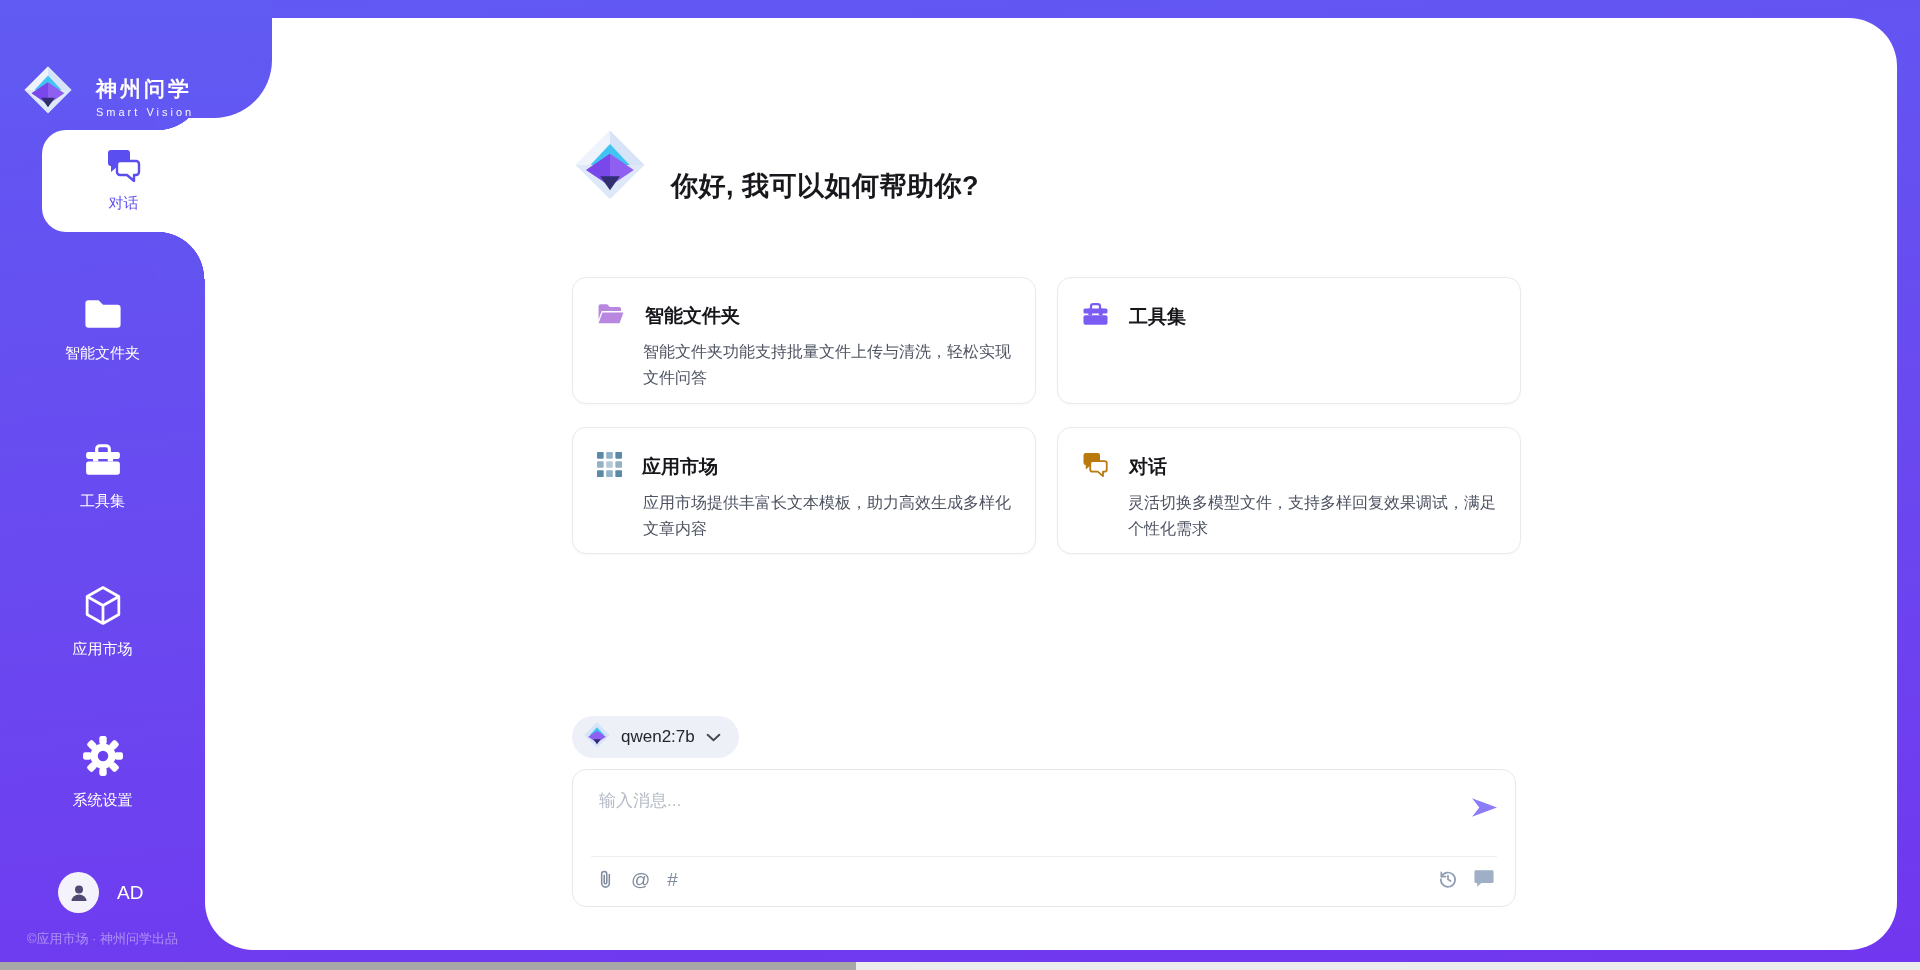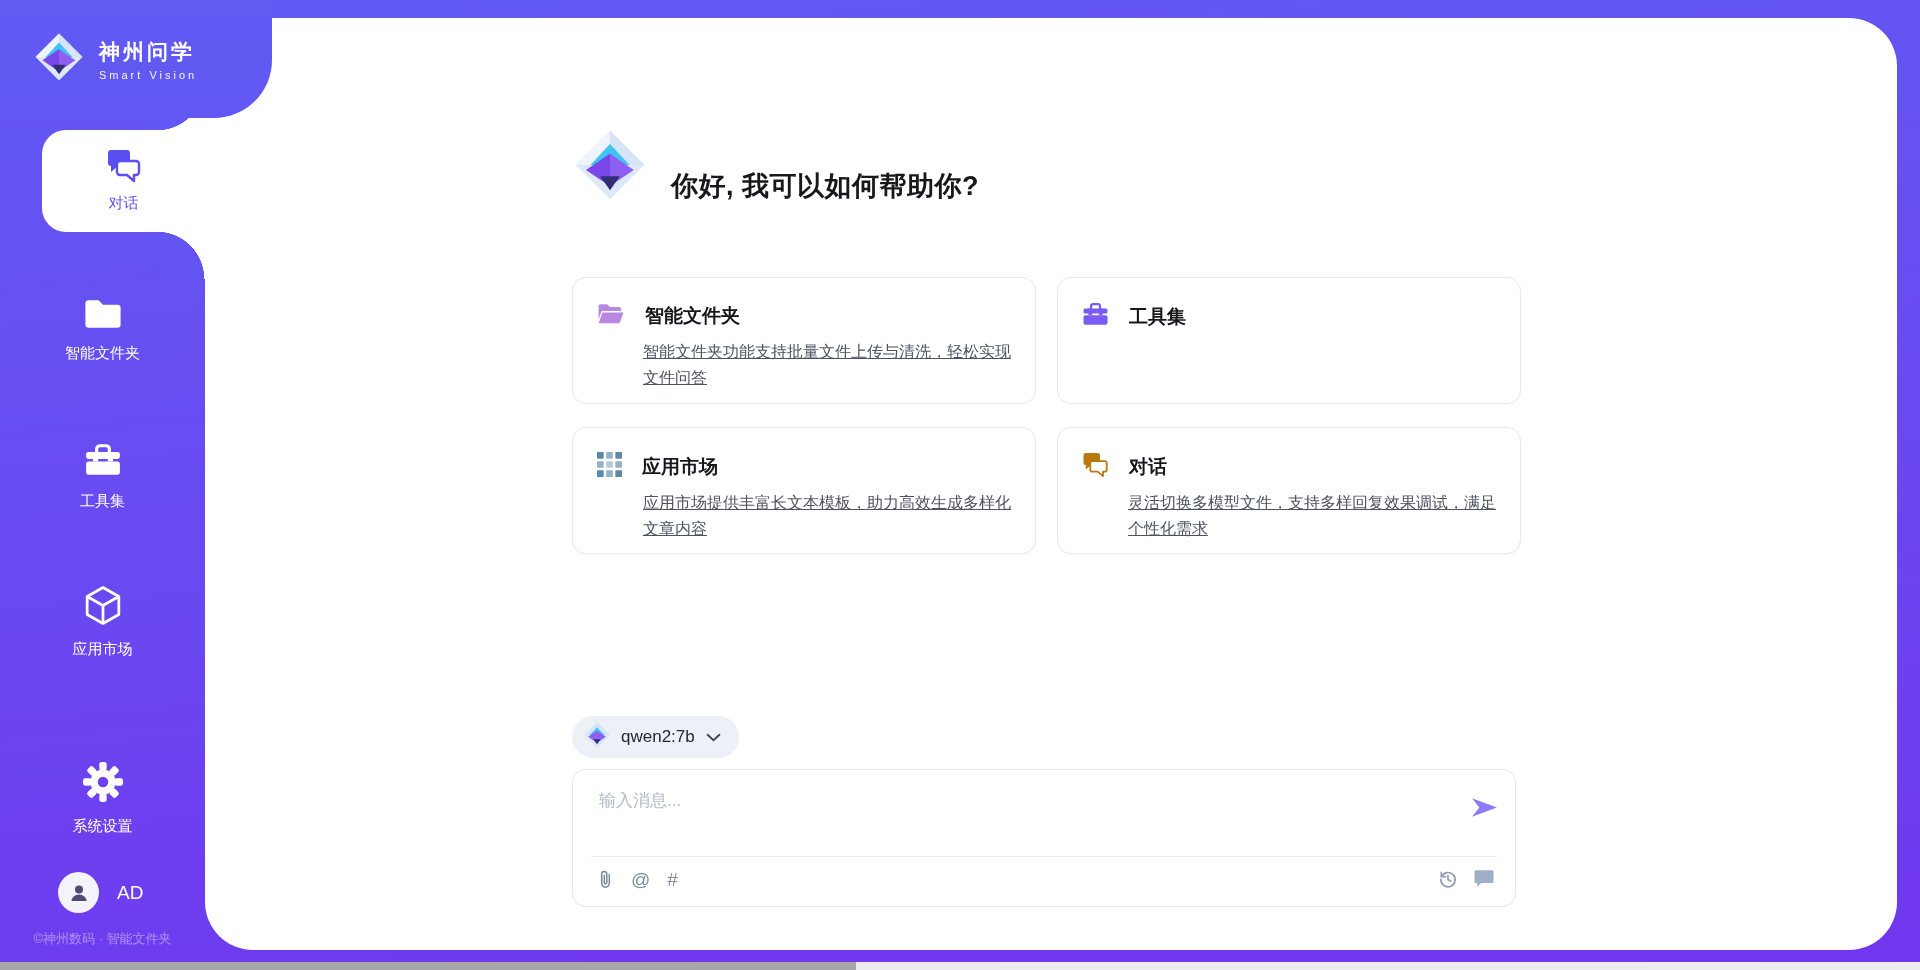--- a/index.html
+++ b/index.html
@@ -7,40 +7,40 @@
   .app{position:relative;width:1920px;height:970px;overflow:hidden;
        background:linear-gradient(175deg,#6159f3 0%,#6a48f0 55%,#7136ef 100%);}
 
   
   .panel{position:absolute;left:205px;top:18px;width:1692px;height:932px;
          background:#ffffff;border-radius:48px;z-index:1;}
 
   
   .logo-tab{position:absolute;left:0;top:0;width:272px;height:118px;z-index:3;
             background:linear-gradient(180deg,#615af3,#6257f2);
-            border-bottom-right-radius:58px;display:flex;align-items:center;gap:16px;
-            padding-left:35px;box-sizing:border-box;cursor:pointer;}
+            border-bottom-right-radius:58px;display:flex;align-items:flex-end;gap:24px;
+            padding-left:24px;box-sizing:border-box;cursor:pointer;}
   .brand-text{display:flex;flex-direction:column;gap:3px;}
   .brand-title{color:#fff;font-size:21px;font-weight:700;letter-spacing:3px;}
   .brand-sub{color:#fff;font-size:11px;letter-spacing:3px;opacity:.95;}
 
   
   .active-pill{position:absolute;left:42px;top:130px;width:163px;height:102px;
                background:#fff;border-radius:24px 0 0 24px;z-index:2;cursor:pointer;}
   .flare-top{position:absolute;left:157px;top:83px;width:48px;height:48px;z-index:2;
              background:radial-gradient(circle at 0 0,#6157f2 0 47px,#ffffff 47.5px);}
   .flare-bottom{position:absolute;left:157px;top:231px;width:48px;height:48px;z-index:2;
              background:radial-gradient(circle at 0 100%,#6354f2 0 47px,#ffffff 47.5px);}
   .active-item{position:absolute;left:0;top:0;width:163px;height:102px;z-index:4;
                display:flex;flex-direction:column;align-items:center;justify-content:center;gap:8px;}
   .active-item .nav-label{color:#5b4ef0;}
   .nav-label{font-size:15px;color:#fff;}
   .side-item{position:absolute;left:0;width:205px;display:flex;flex-direction:column;
              align-items:center;gap:10px;z-index:2;cursor:pointer;}
-  .si-2{top:297px;} .si-3{top:443px;} .si-4{top:585px;} .si-5{top:761px;}
+  .si-2{top:297px;} .si-3{top:443px;} .si-4{top:585px;} .si-5{top:735px;}
   .nav-ic{display:block;}
 
   
   .user-row{position:absolute;left:58px;top:872px;display:flex;align-items:center;gap:18px;
             z-index:2;cursor:pointer;}
   .avatar{width:41px;height:41px;border-radius:50%;background:#f4f2fb;display:flex;
           align-items:center;justify-content:center;}
   .user-name{color:#fff;font-size:19px;}
   .copyright{position:absolute;left:0;top:930px;width:205px;text-align:center;z-index:2;
              color:rgba(255,255,255,.42);font-size:13px;}
@@ -50,21 +50,21 @@
                 gap:26px;z-index:2;}
   .greeting-text{font-size:27px;font-weight:700;color:#17171c;letter-spacing:.5px;}
 
   
   .cards{position:absolute;left:572px;top:277px;z-index:2;display:grid;
          grid-template-columns:464px 464px;grid-auto-rows:127px;column-gap:21px;row-gap:23px;}
   .card{background:#fff;border:1px solid #e8eaef;border-radius:14px;box-sizing:border-box;
         padding:24px 26px 0 24px;cursor:pointer;box-shadow:0 1px 2px rgba(20,20,40,.03);}
   .card-head{display:flex;align-items:center;gap:20px;}
   .card-title{font-size:19px;font-weight:700;color:#16161b;}
-  .card-desc{margin:9px 0 0 46px;width:370px;font-size:16px;line-height:26px;color:#4d5361;text-decoration:underline;}
+  .card-desc{margin:9px 0 0 46px;width:370px;font-size:16px;line-height:26px;color:#4d5361;}
 
   
   .model-pill{position:absolute;left:572px;top:716px;height:42px;z-index:2;background:#edf0f6;
               border-radius:21px;display:flex;align-items:center;gap:11px;
               padding:0 18px 0 12px;cursor:pointer;}
   .model-name{font-size:17px;color:#26262e;}
 
   
   .composer{position:absolute;left:572px;top:769px;width:944px;height:138px;z-index:2;
             background:#fff;border:1px solid #e5e8ed;border-radius:14px;box-sizing:border-box;}
@@ -178,21 +178,21 @@
 
   <div class="user-row">
     <span class="avatar">
       <svg width="24" height="24" viewBox="0 0 24 24" fill="#4e4a72">
         <circle cx="12" cy="8.5" r="4"></circle>
         <path d="M4.5 20a7.5 6.5 0 0 1 15 0z"></path>
       </svg>
     </span>
     <span class="user-name">AD</span>
   </div>
-  <div class="copyright">©神州数码 · 智能文件夹</div>
+  <div class="copyright">©应用市场 · 神州问学出品</div>
 
   <div class="greeting-row">
     <span>
       <svg width="70" height="70" viewBox="0 0 100 100">
         <polygon points="50,1 99,50 50,99 1,50" fill="#dde8f9"></polygon>
         <polygon points="50,1 1,50 50,50" fill="#eef3fc"></polygon>
         <polygon points="50,1 99,50 50,50" fill="#d7e4f8"></polygon>
         <polygon points="50,20 78,50 22,50" fill="#40c4f3"></polygon>
         <polygon points="50,34 84,57 50,80 16,57" fill="#8f5ff2"></polygon>
         <polygon points="16,57 50,34 50,80" fill="#7a48ea"></polygon>

